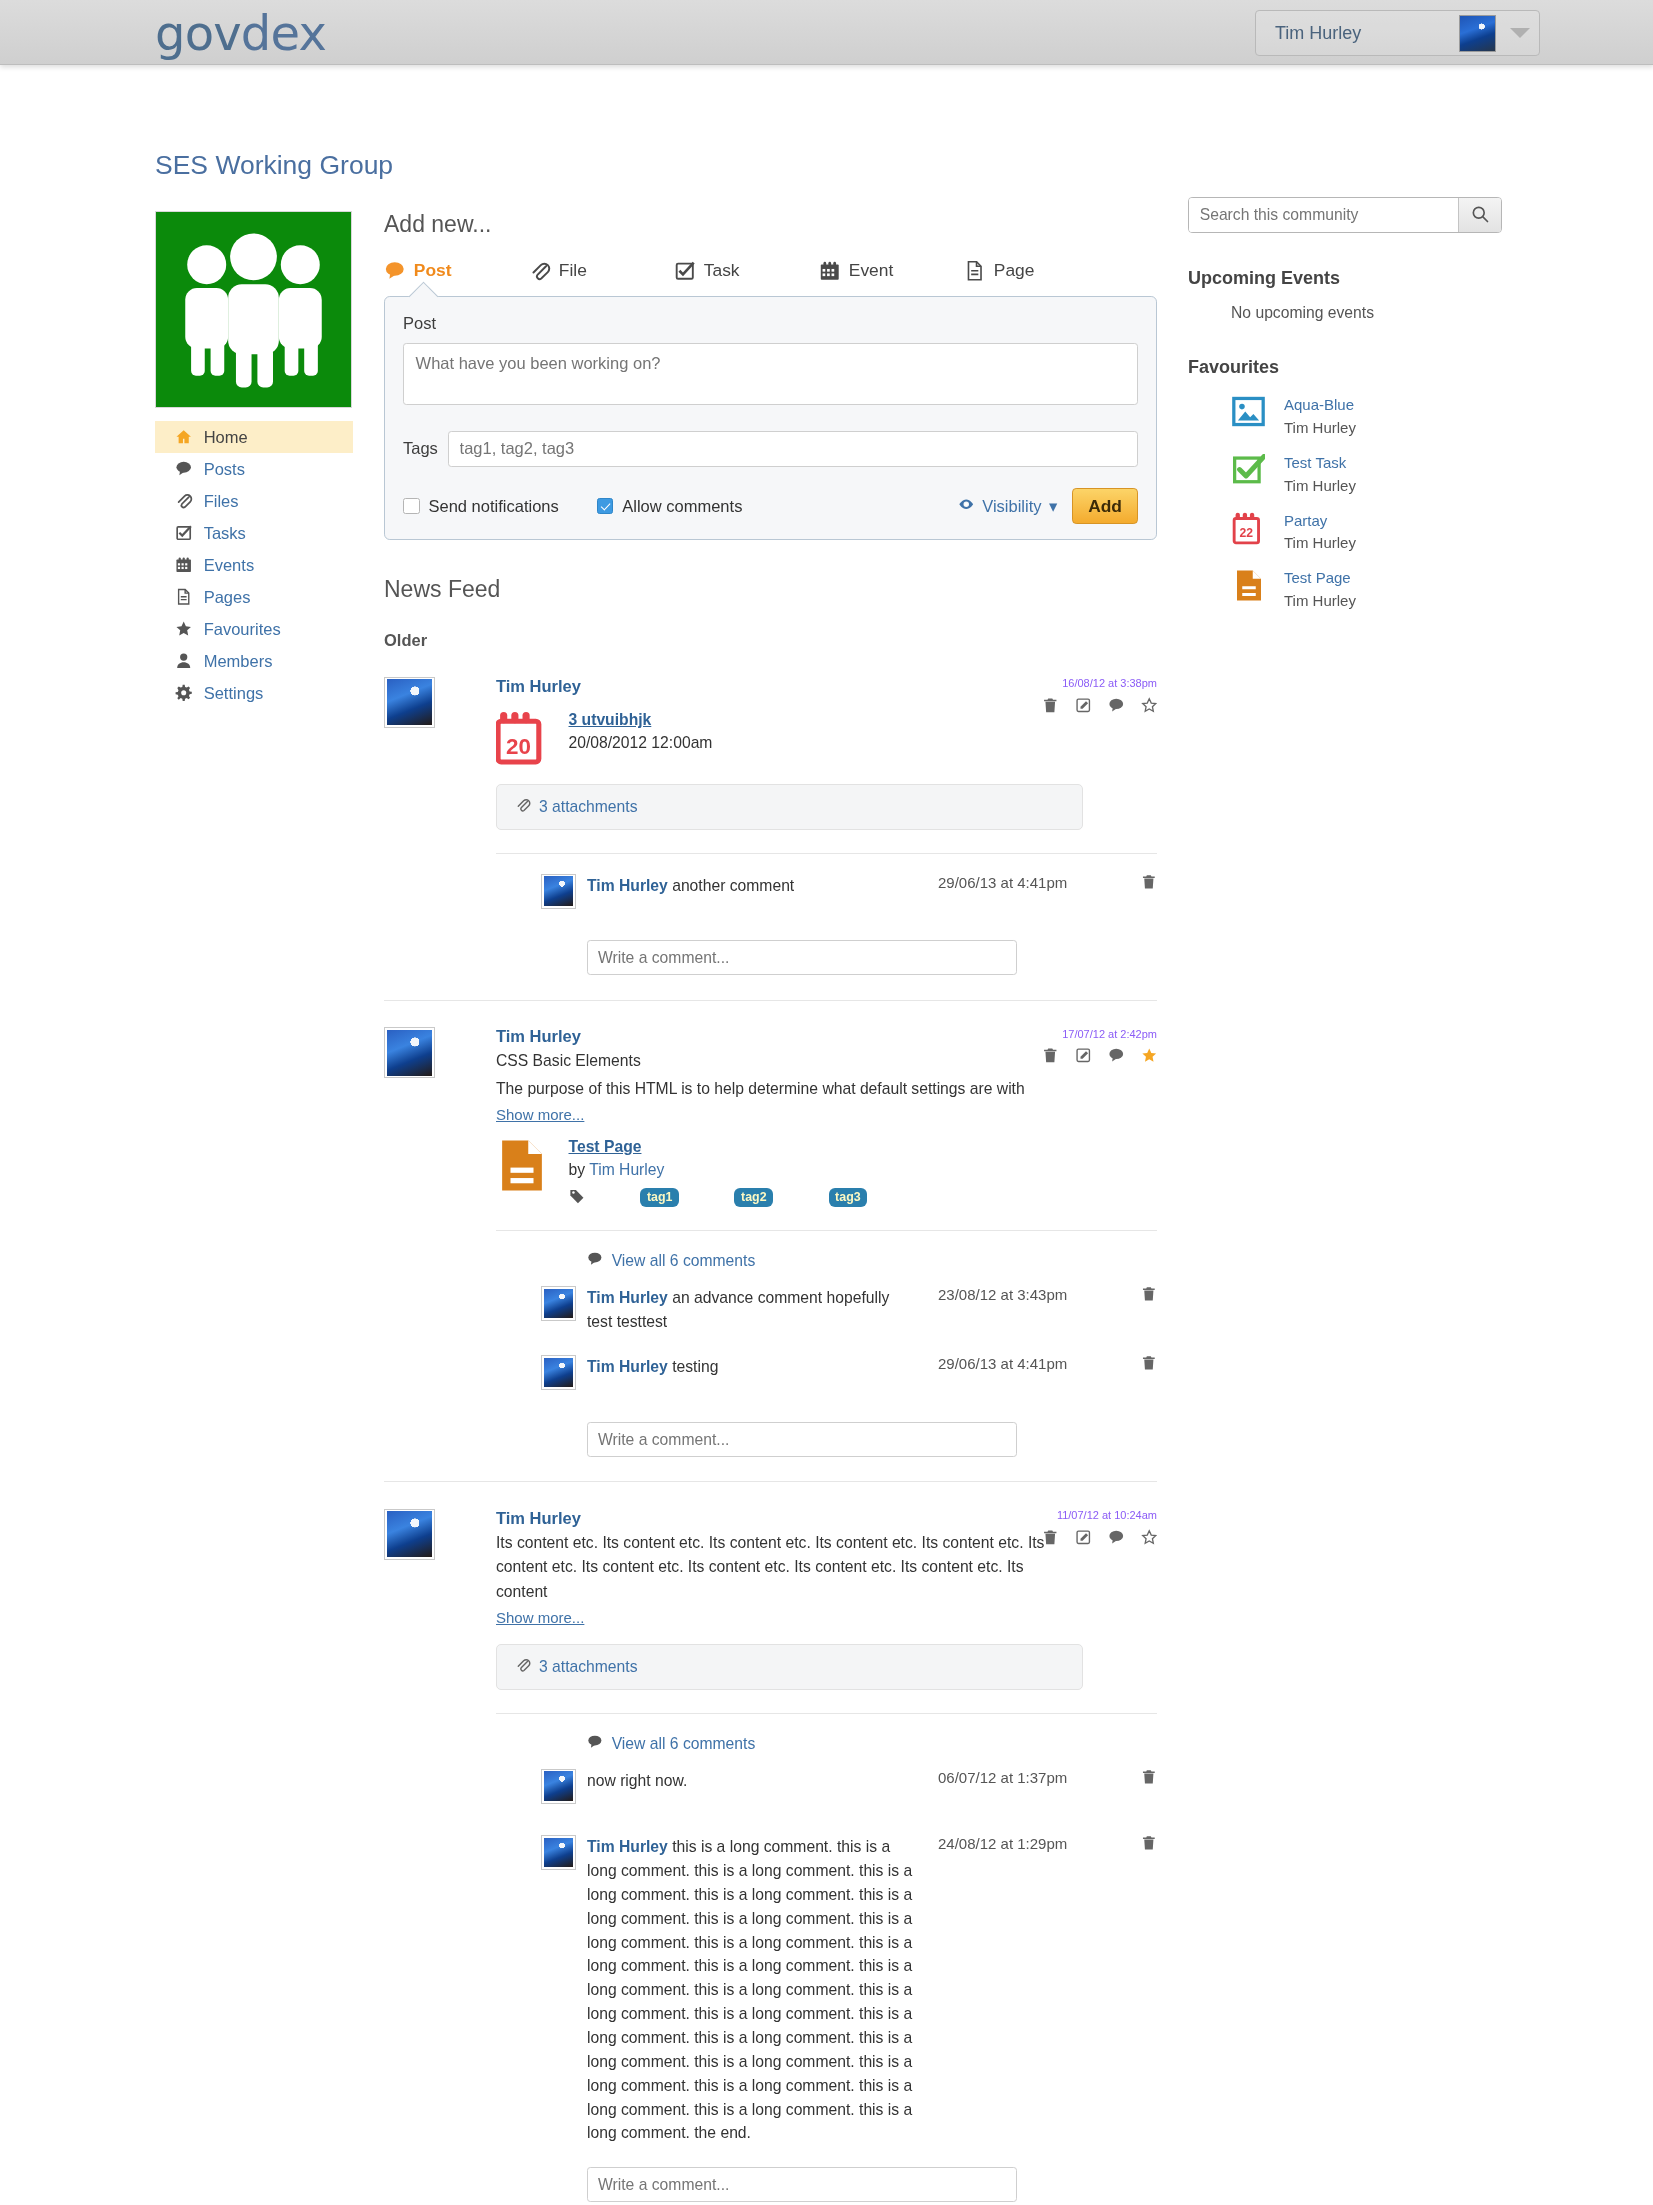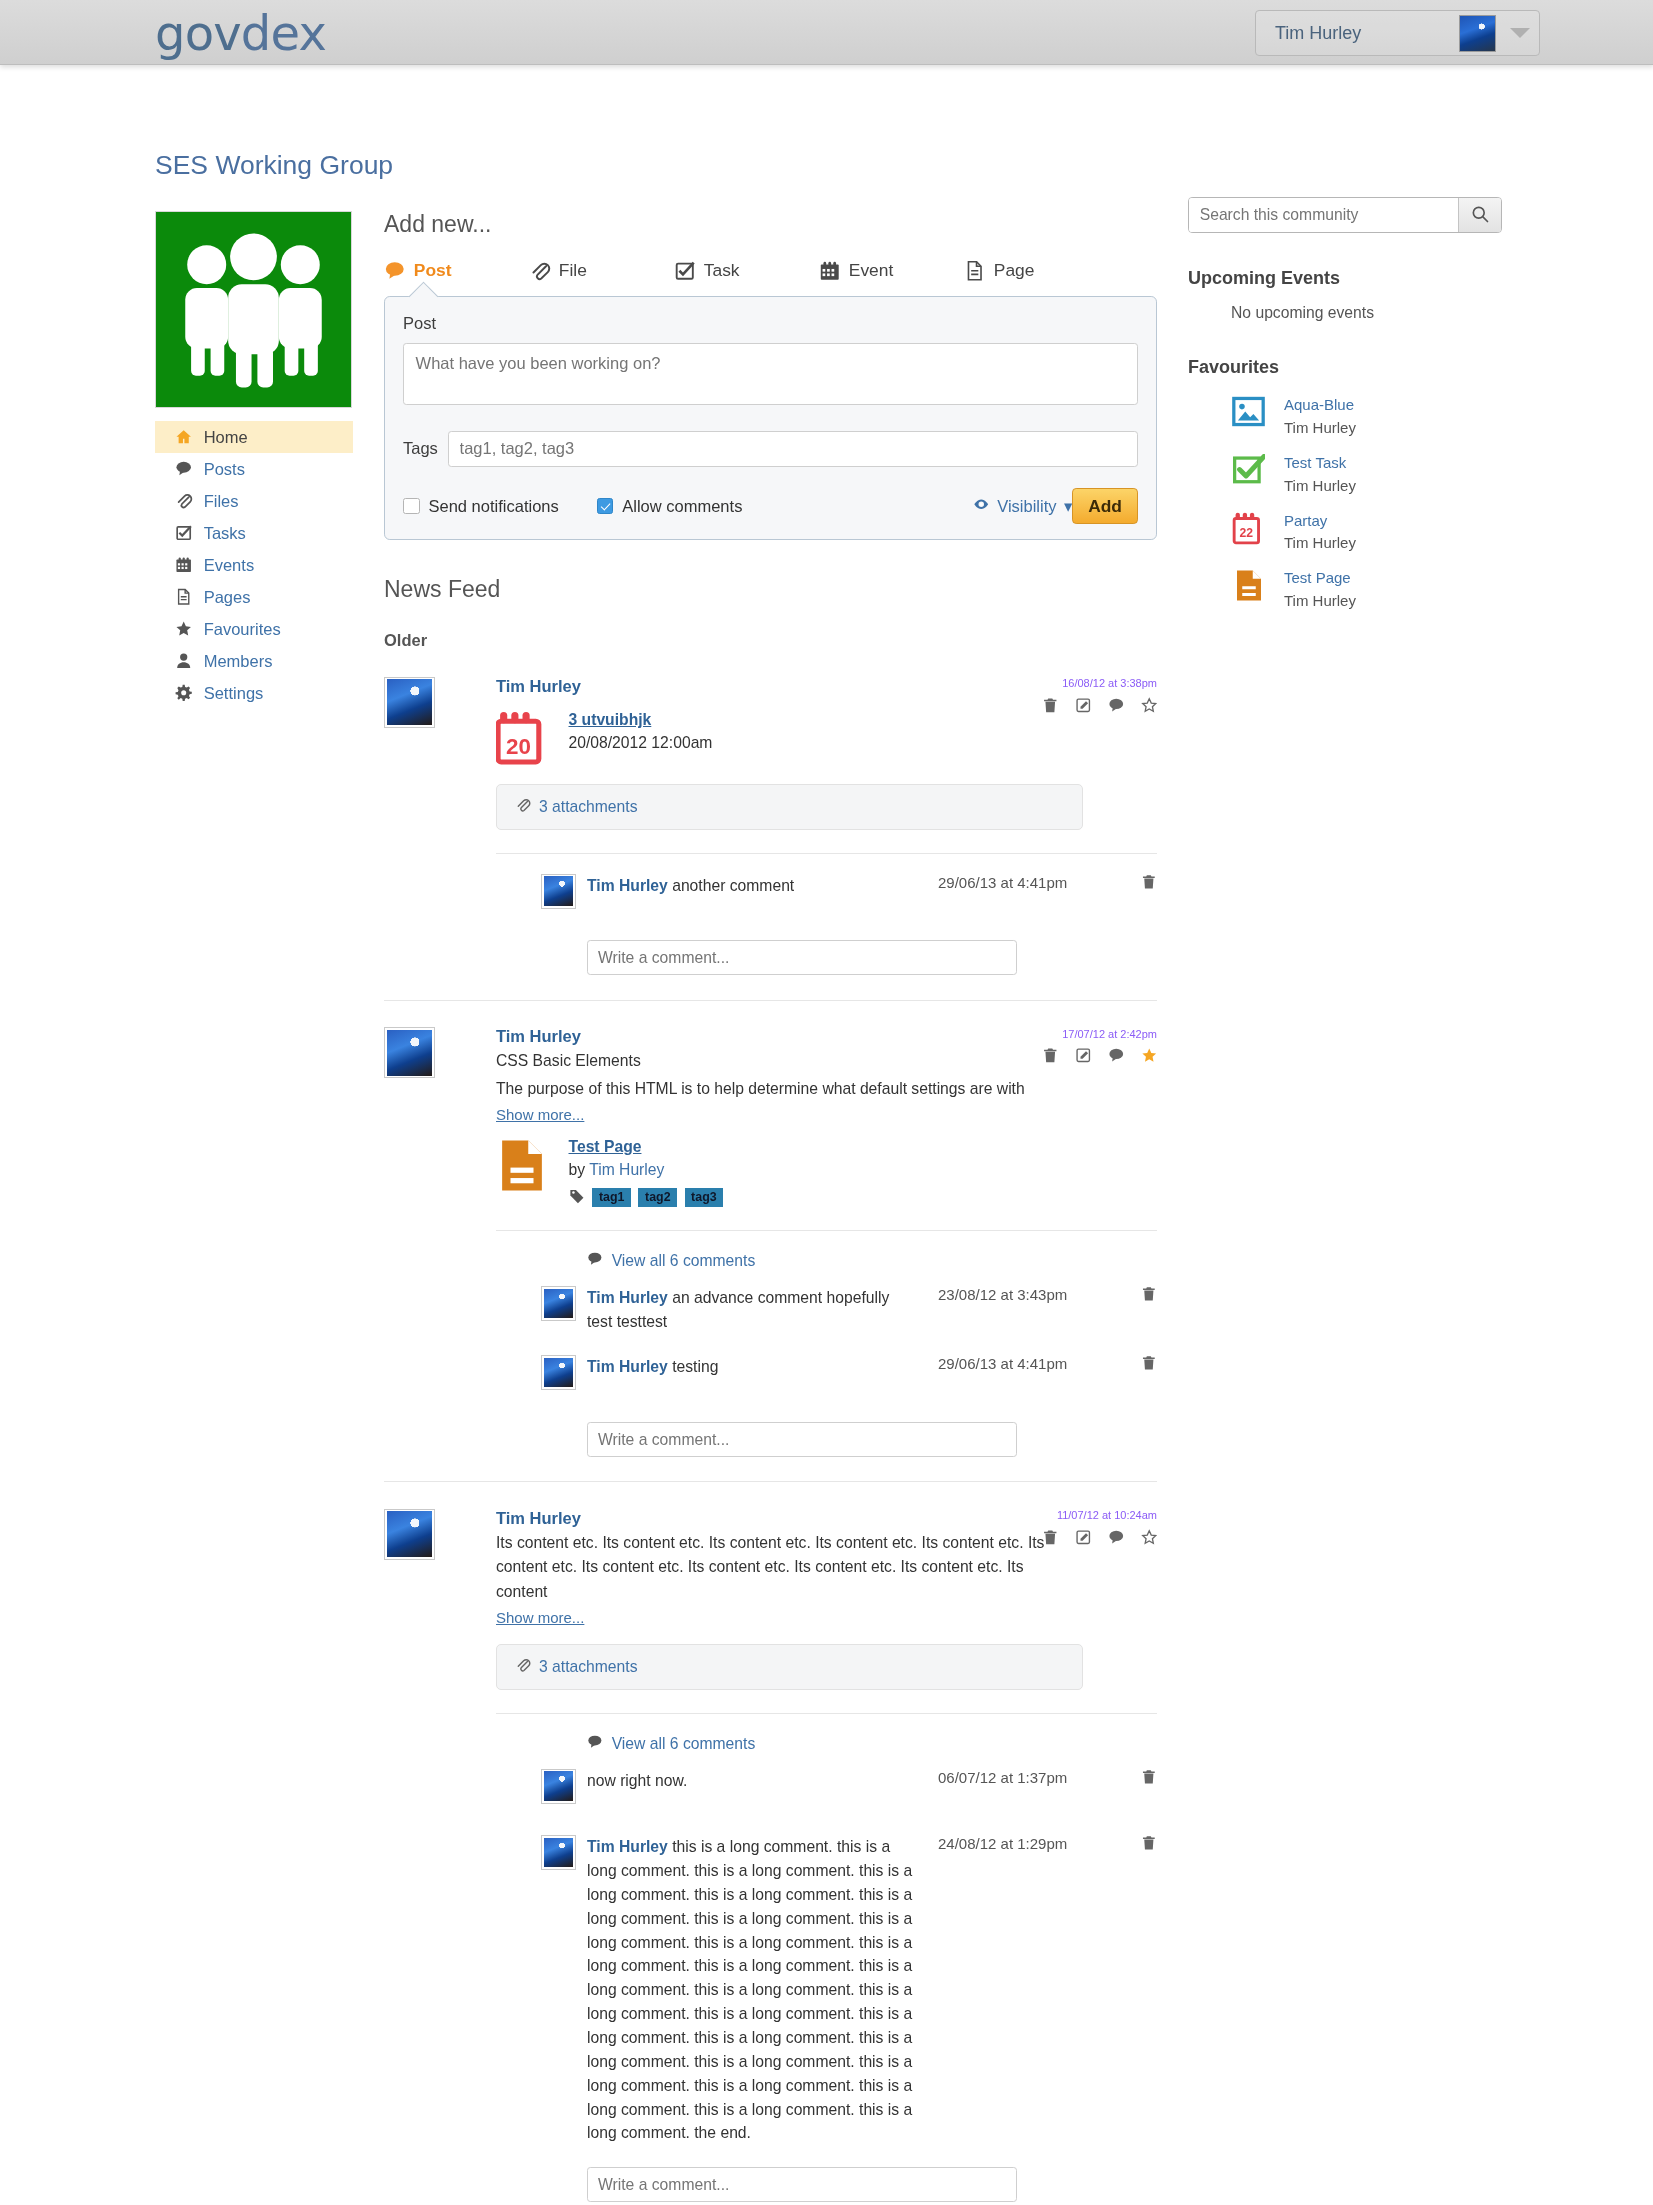--- a/index.html
+++ b/index.html
@@ -119,21 +119,21 @@
     width:16.5px;height:16.5px;border:0.8px solid #b5b5b5;border-radius:2.5px;background:#fff;
     display:inline-block;
   }
   .box.on{
     background:#3d9ae2; border-color:#2f86c9; position:relative;
   }
   .box.on:after{
     content:"";position:absolute;left:5px;top:1.7px;width:4.1px;height:8.3px;
     border:solid #fff;border-width:0 1.7px 1.7px 0;transform:rotate(43deg);
   }
-  .optright{ margin-left:auto; display:flex; align-items:center; }
+  .optright{ margin-left:auto; display:flex; align-items:center; gap:15px; }
   .visib{ display:flex; align-items:center; gap:7.4px; font-size:16.5px; color:#3f72a8; }
   .addbtn{
     background:linear-gradient(#fcd468,#f4ab2e);
     border:0.8px solid #d79425; border-radius:4.1px;
     color:#3b2a08; font-size:17.4px; font-weight:bold;
     padding:6.6px 15px; font-family:"Liberation Sans", sans-serif;
   }
 
   .feed-title{ margin-top:36px; font-size:23px; color:#555; }
   .older{ margin-top:28px; font-size:16.5px; font-weight:bold; color:#555; }
@@ -163,22 +163,22 @@
   .showmore{ display:inline-block; margin-top:5px; font-size:15px; color:#3f72a8; text-decoration:underline; }
 
   .obj-row{ display:flex; gap:21.5px; margin-top:15px; }
   .obj-ico{ width:51px; flex:none; display:flex; align-items:flex-start; justify-content:center; }
   .obj-info .obj-title{ font-size:15.7px; font-weight:bold; color:#2f6296;text-decoration:underline; }
   .obj-info .obj-sub{ font-size:15.7px; color:#333; margin-top:5px; }
   .obj-info .obj-sub a{ color:#3f72a8; text-decoration:none; }
   .obj-date{ font-size:15.7px; color:#333; margin-top:5.8px; }
   .tagline{ display:flex; align-items:center; gap:7.4px; margin-top:8.3px; }
   .chip{
-    background:#2a7fad; color:#0f172a; font-size:12.4px; font-weight:bold;
-    border-radius:0; padding:2.5px 6.6px;
+    background:#2a7fad; color:#fef9c3; font-size:12.4px; font-weight:bold;
+    border-radius:6px; padding:2.5px 6.6px;margin-left:48px;
   }
 
   .attachbar{
     margin-top:18px; margin-left:0;
     background:#f4f5f6; border:0.8px solid #e2e2e2; border-radius:5px;
     height:46px; display:flex; align-items:center; gap:8.3px; padding-left:18px;
     font-size:15.7px; color:#3f72a8;
     width:587px;
   }
 

